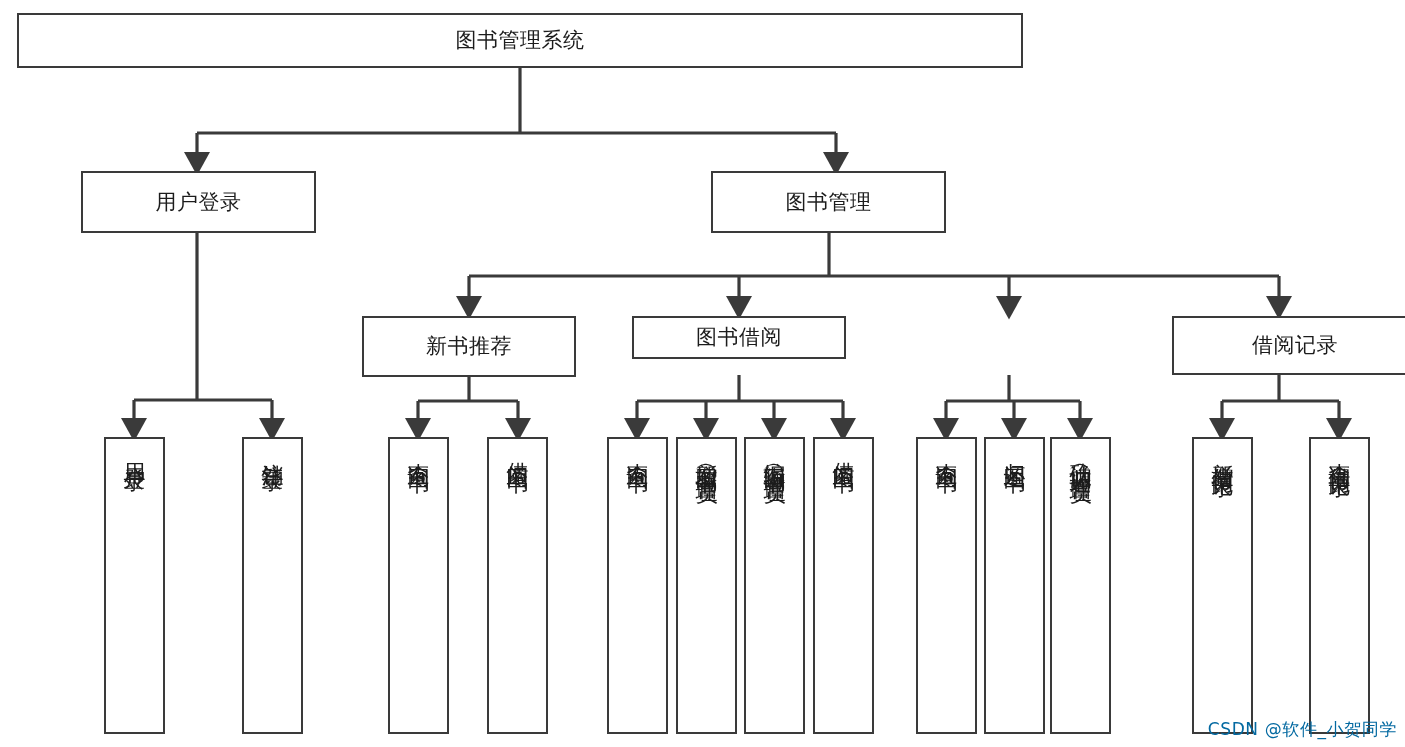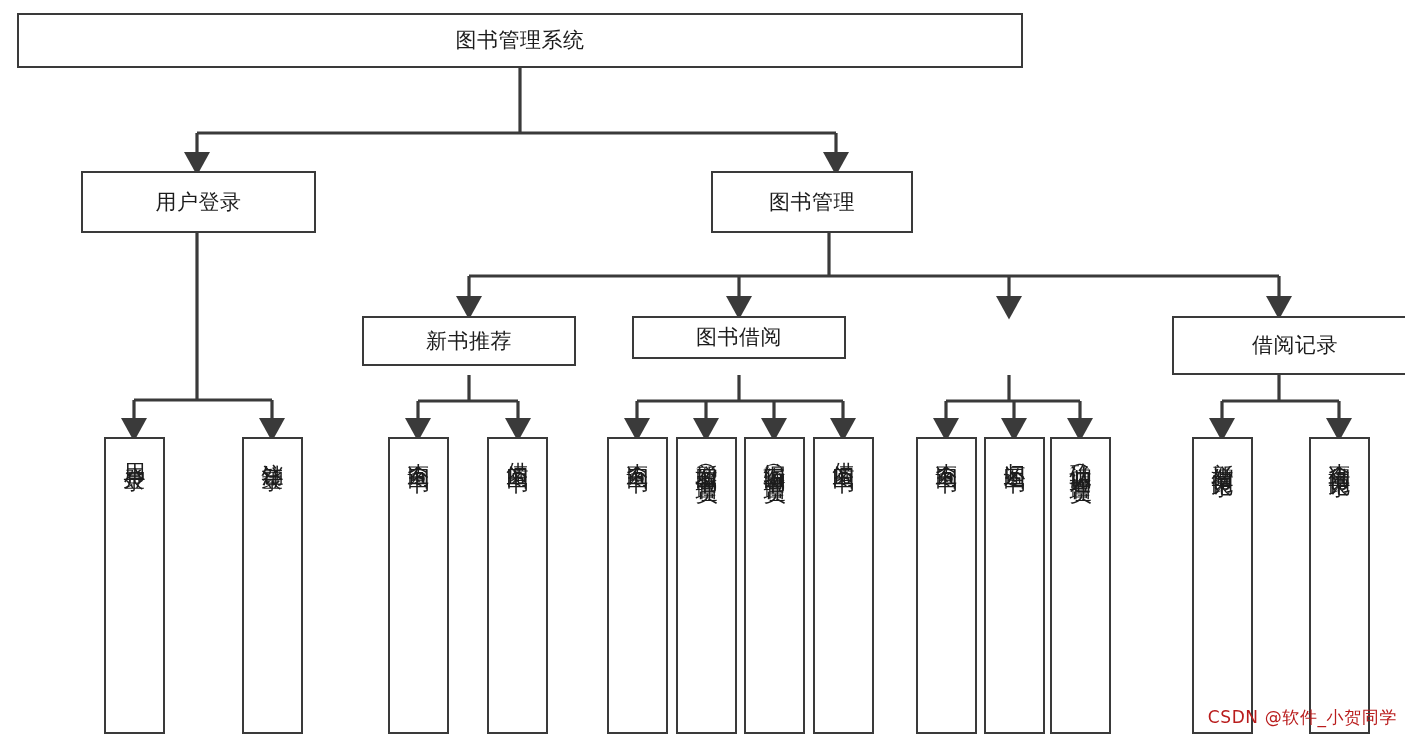--- a/index.html
+++ b/index.html
@@ -54,23 +54,23 @@
   .node.vertical .node-label {
     writing-mode: vertical-rl;
     text-orientation: upright;
     font-size: 22px;
     letter-spacing: 3px;
     line-height: 1.1;
   }
   .watermark {
     position: absolute;
     right: 8px;
-    bottom: 18px;
+    bottom: 6px;
     font-size: 17px;
-    color: #b91c1c;
+    color: #0369a1;
     letter-spacing: 0.6px;
     white-space: nowrap;
     font-family: "DejaVu Sans", "Liberation Sans", sans-serif;
   }
 </style>
 </head>
 <body>
 
 <div id="diagram-root">
 
@@ -125,25 +125,25 @@
   </svg>
 
   <div class="node horizontal" style="left:17px; top:13px; width:1006px; height:55px;">
     <span class="node-label">图书管理系统</span>
   </div>
 
   <div class="node horizontal" style="left:81px; top:171px; width:235px; height:62px;">
     <span class="node-label">用户登录</span>
   </div>
 
-  <div class="node horizontal" style="left:711px; top:171px; width:202px; height:62px;">
+  <div class="node horizontal" style="left:711px; top:171px; width:235px; height:62px;">
     <span class="node-label">图书管理</span>
   </div>
 
-  <div class="node horizontal" style="left:362px; top:316px; width:214px; height:50px;">
+  <div class="node horizontal" style="left:362px; top:316px; width:214px; height:61px;">
     <span class="node-label">新书推荐</span>
   </div>
 
   <div class="node horizontal" style="left:632px; top:316px; width:214px; height:43px;">
     <span class="node-label">图书借阅</span>
   </div>
 
 
   <div class="node horizontal" style="left:1172px; top:316px; width:246px; height:59px;">
     <span class="node-label">借阅记录</span>

